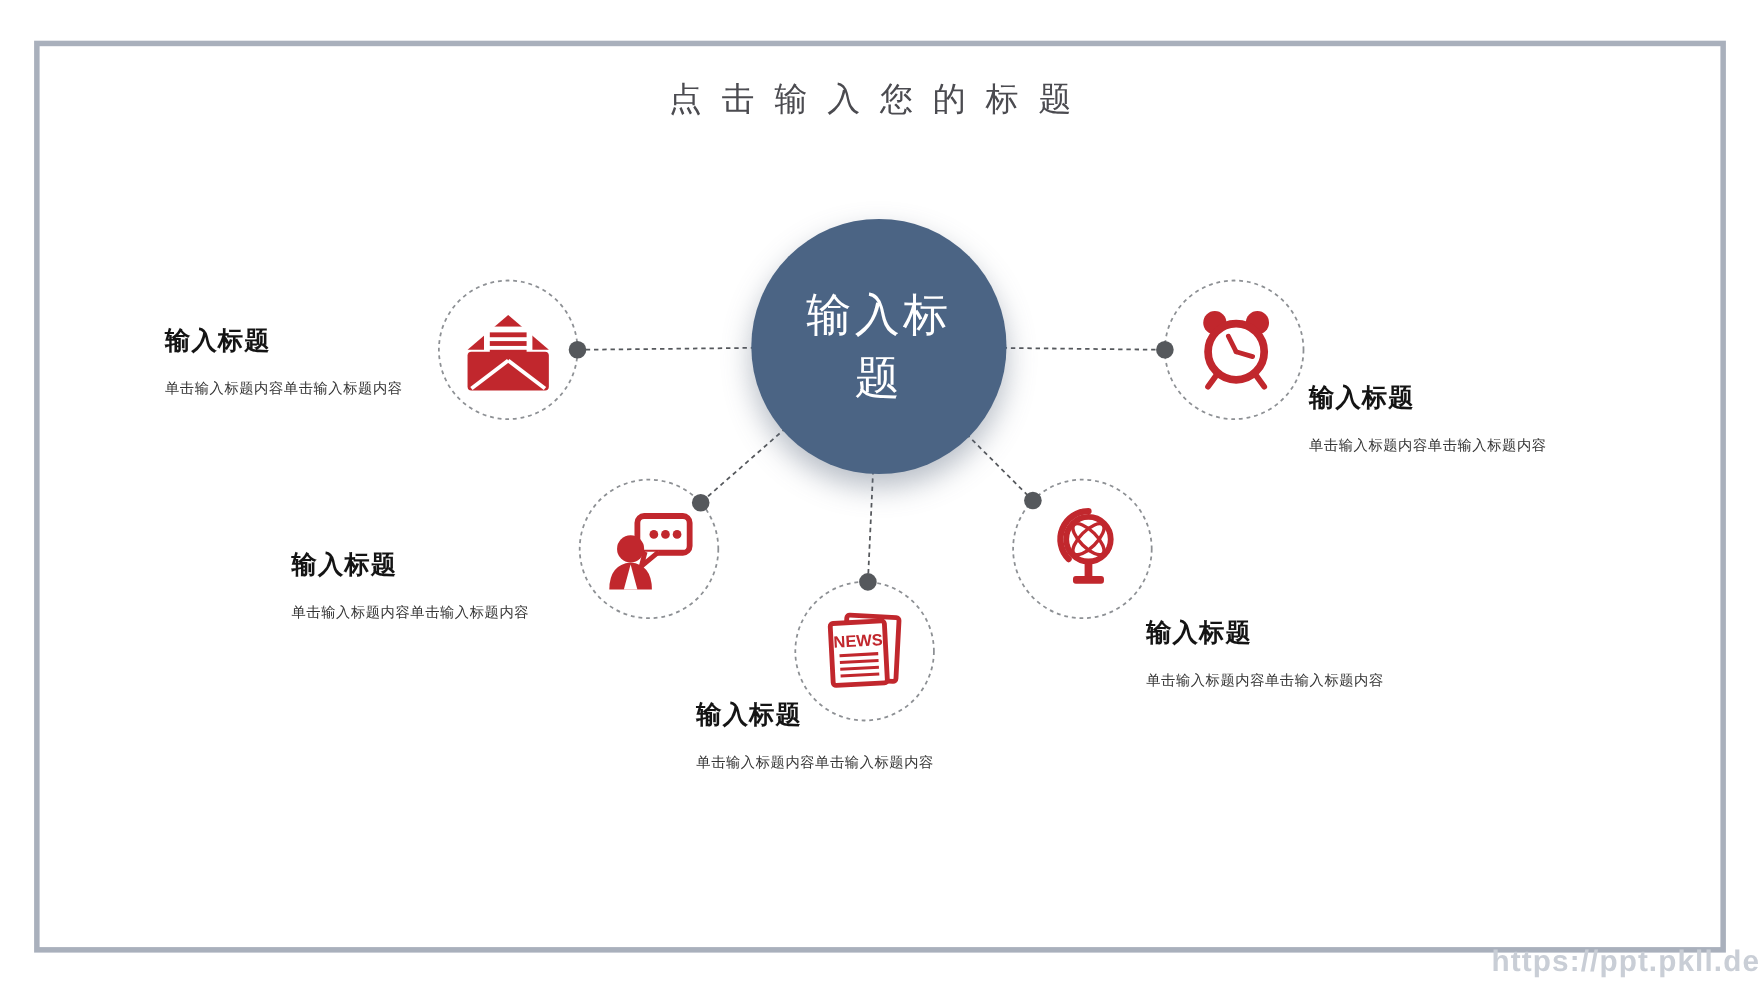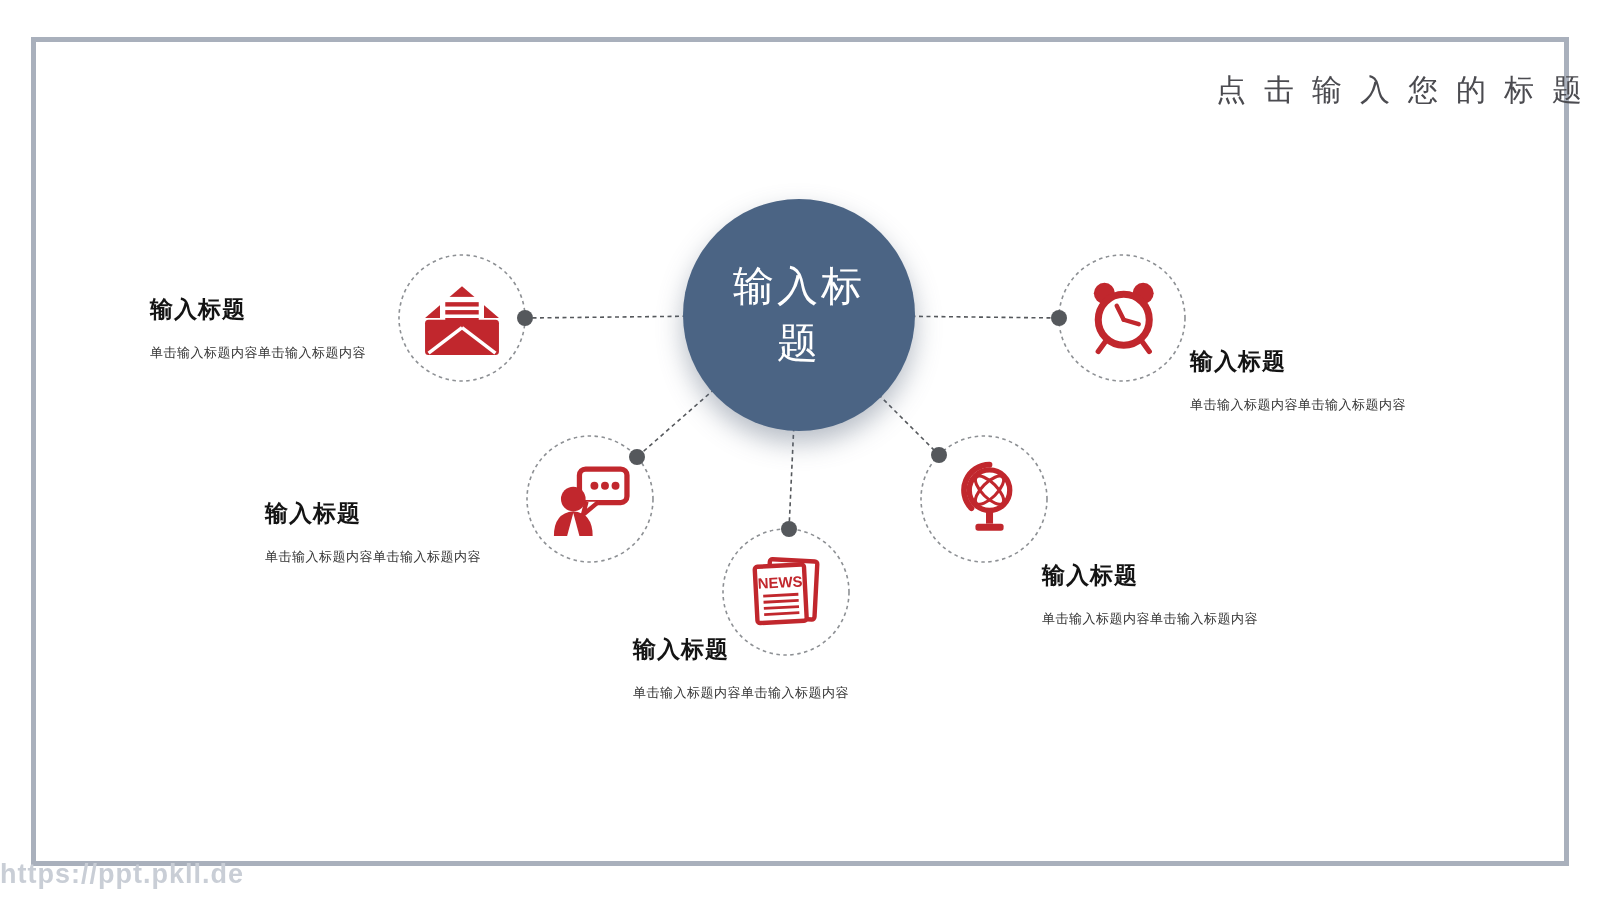--- a/index.html
+++ b/index.html
@@ -1,32 +1,32 @@
 <!DOCTYPE html>
 <html><head>
 <meta charset="utf-8">
 <style>
   html,body{margin:0;padding:0;background:#fff;width:1600px;height:900px;overflow:hidden;
     font-family:"Liberation Sans","DejaVu Sans",sans-serif;}
   .stage{position:relative;width:1600px;height:900px;background:#fff;}
   .frame{position:absolute;left:31px;top:37px;width:1528px;height:819px;
     border:5px solid #a9b0bc;background:#fff;}
-  .slide-title{position:absolute;left:0;right:0;top:70px;text-align:right;
+  .slide-title{position:absolute;left:0;right:0;top:70px;text-align:center;
     font-size:30px;letter-spacing:18px;color:#4b4b50;font-weight:500;}
   .overlay{position:absolute;left:0;top:0;width:1600px;height:900px;}
   .center-circle{position:absolute;left:683px;top:199px;width:232px;height:232px;
     border-radius:50%;background:#4b6484;display:flex;align-items:center;justify-content:center;
     box-shadow:0 12px 26px rgba(95,108,128,.45);}
   .center-circle .lbl{width:132px;text-align:center;color:#fff;font-size:41px;line-height:1.4;letter-spacing:3px;}
   .icon-box{position:absolute;width:88px;height:88px;}
   .icon-box svg{width:100%;height:100%;display:block;}
   .node-text{position:absolute;width:250px;}
   .node-text h3{margin:0 0 16px 0;font-size:23px;color:#141414;font-weight:bold;letter-spacing:1px;}
   .node-text p{margin:0;font-size:13px;color:#333;line-height:1.88;width:218px;letter-spacing:.5px;}
-  .watermark{position:absolute;left:0;right:0;top:859px;text-align:left;
+  .watermark{position:absolute;left:0;right:0;top:859px;text-align:right;
     font-size:27px;font-weight:bold;color:#c9ced6;letter-spacing:1px;z-index:6;}
   .pos-mail{left:150px;top:294px;}
   .pos-chat{left:265px;top:498px;}
   .pos-news{left:633px;top:634px;}
   .pos-globe{left:1042px;top:560px;}
   .pos-alarm{left:1190px;top:346px;}
 </style>
 </head>
 <body>
 

